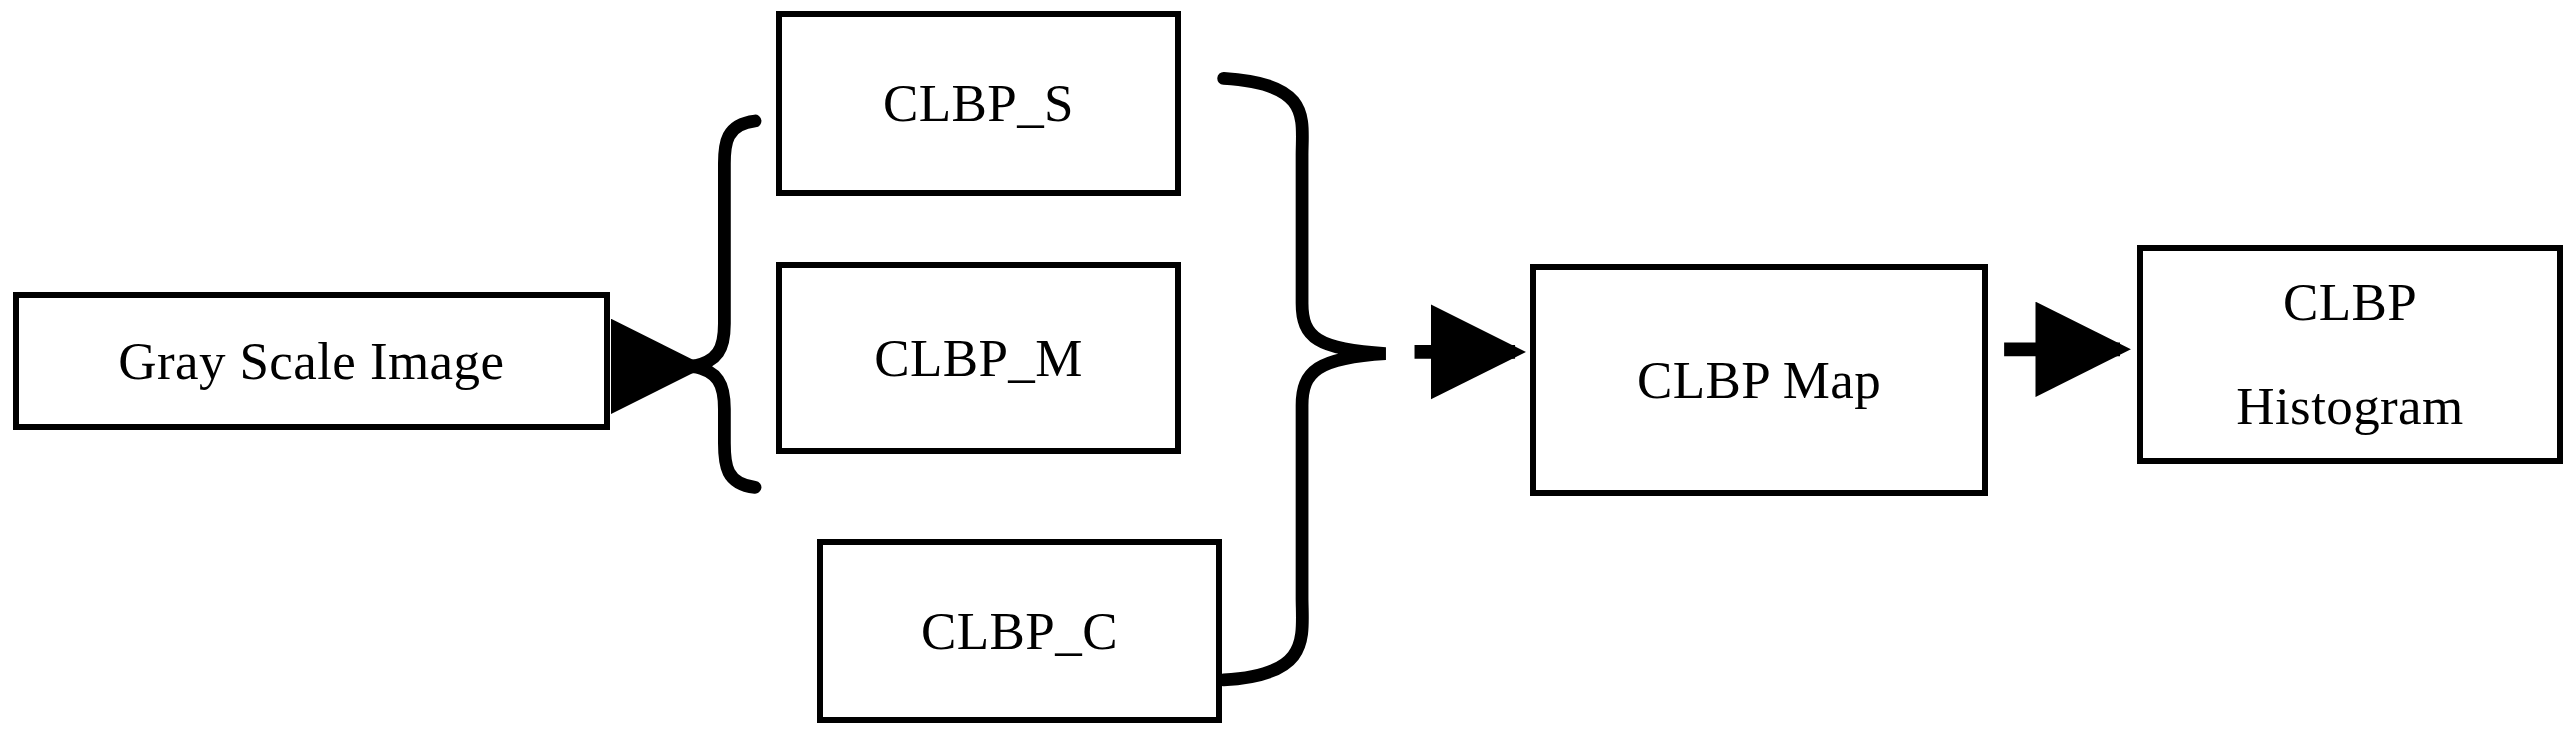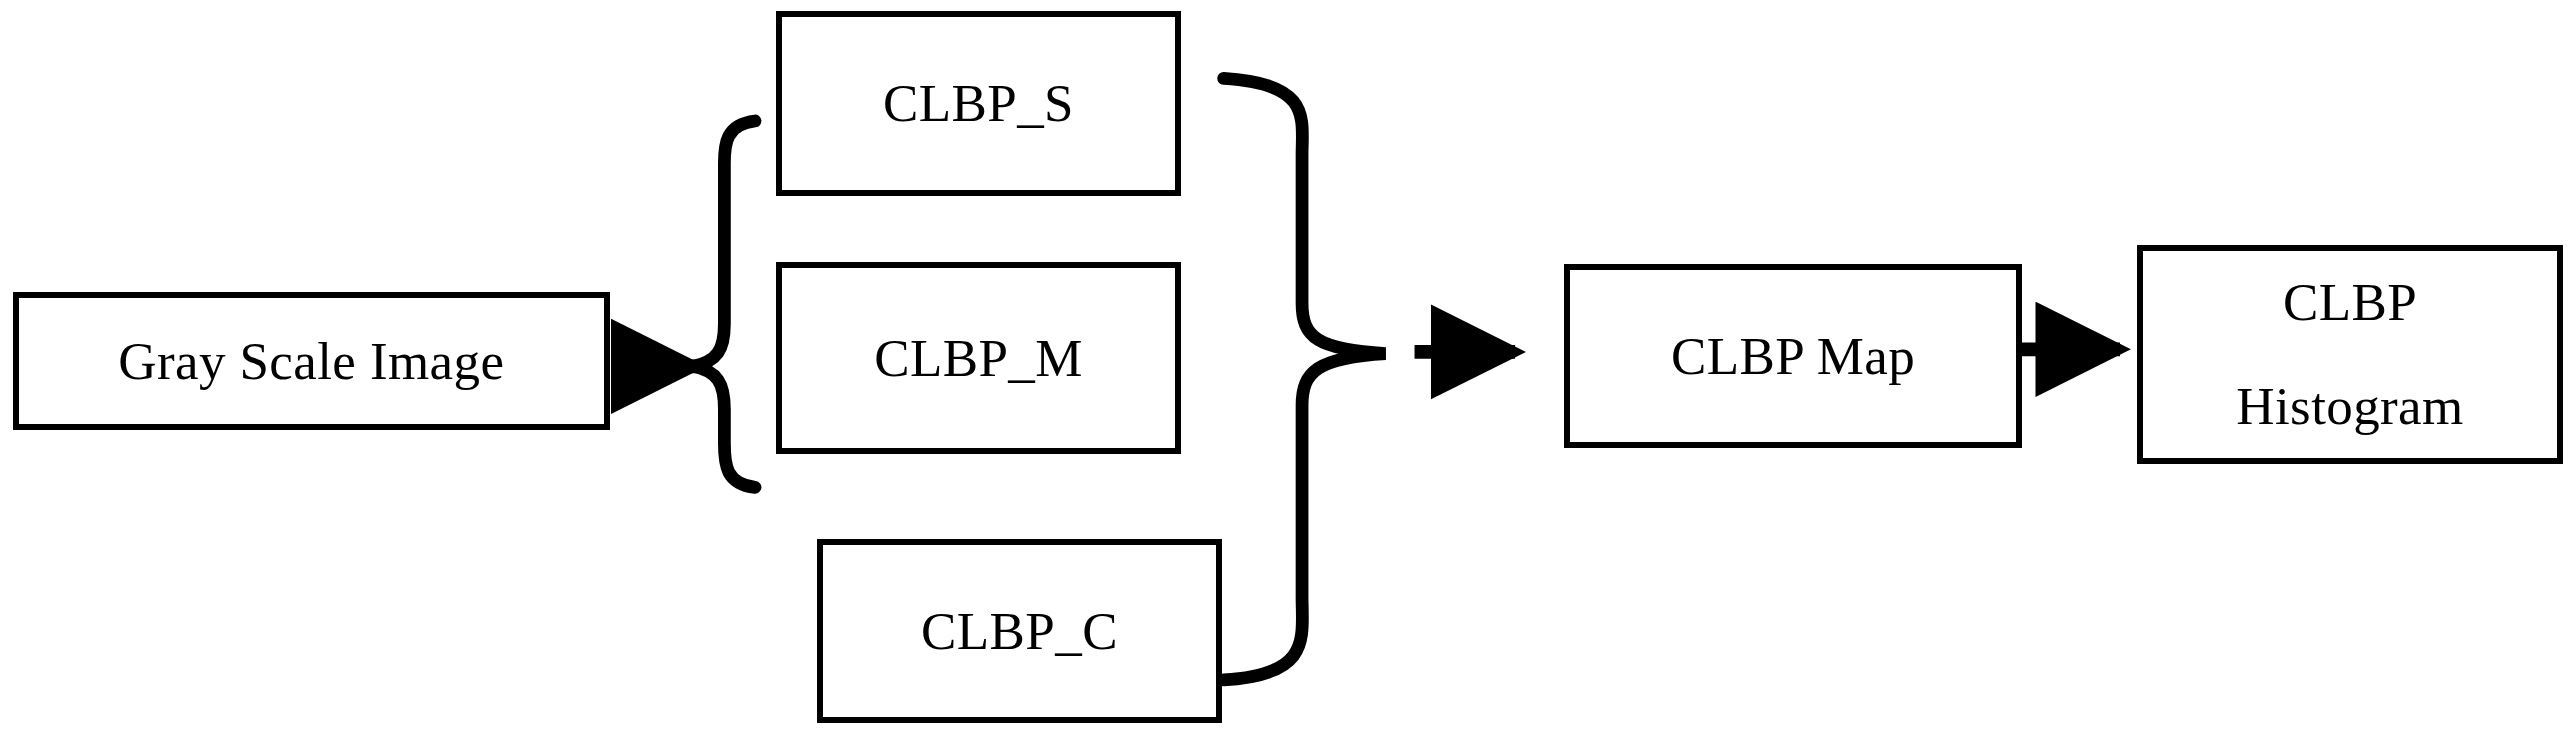--- a/index.html
+++ b/index.html
@@ -108,21 +108,21 @@
   </div>
 
   <div class="node-box" id="node-clbp-m" style="left: 776px; top: 262px; width: 405px; height: 192px;">
     <span class="node-label">CLBP_M</span>
   </div>
 
   <div class="node-box" id="node-clbp-c" style="left: 776px; top: 539px; width: 405px; height: 184px; margin-left: 41px;">
     <span class="node-label">CLBP_C</span>
   </div>
 
-  <div class="node-box" id="node-clbp-map" style="left: 1530px; top: 264px; width: 458px; height: 184px; margin-left: 34px;">
+  <div class="node-box" id="node-clbp-map" style="left: 1530px; top: 264px; width: 458px; height: 232px;">
     <span class="node-label">CLBP Map</span>
   </div>
 
   <div class="node-box" id="node-clbp-histogram" style="left: 2137px; top: 245px; width: 426px; height: 219px;">
     <span class="node-label two-line">CLBP
 Histogram</span>
   </div>
 
 </div>
 

